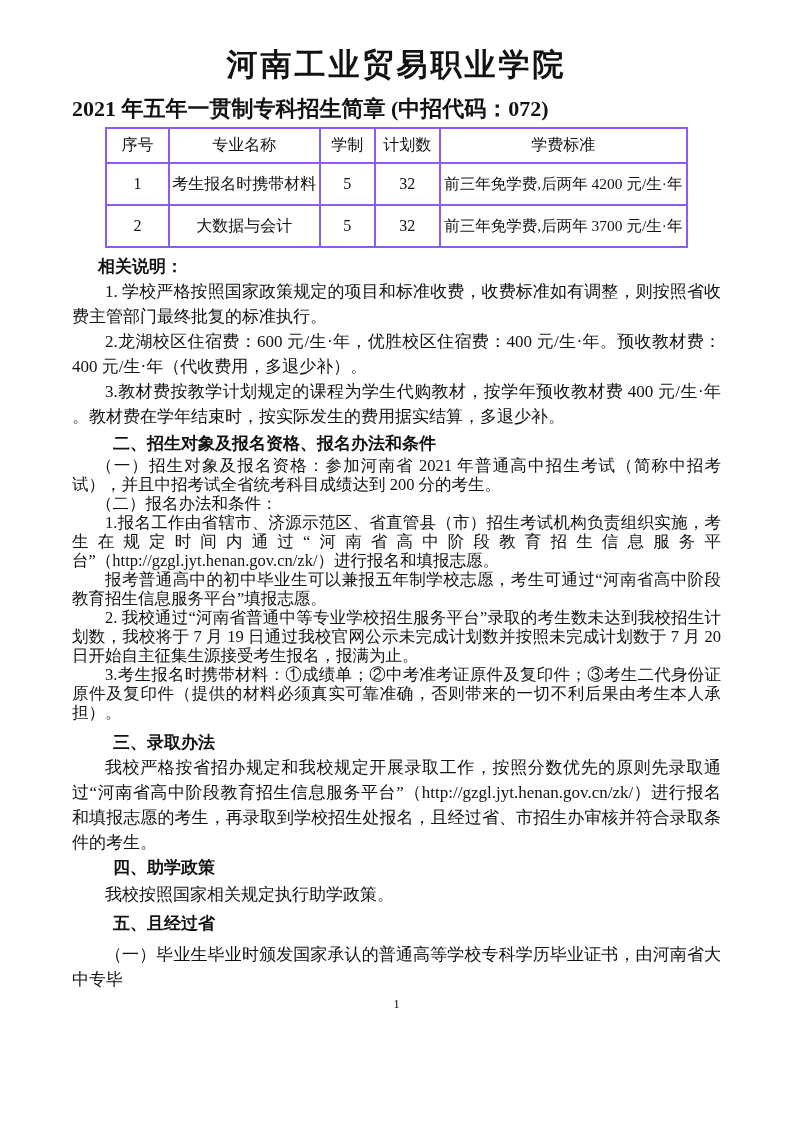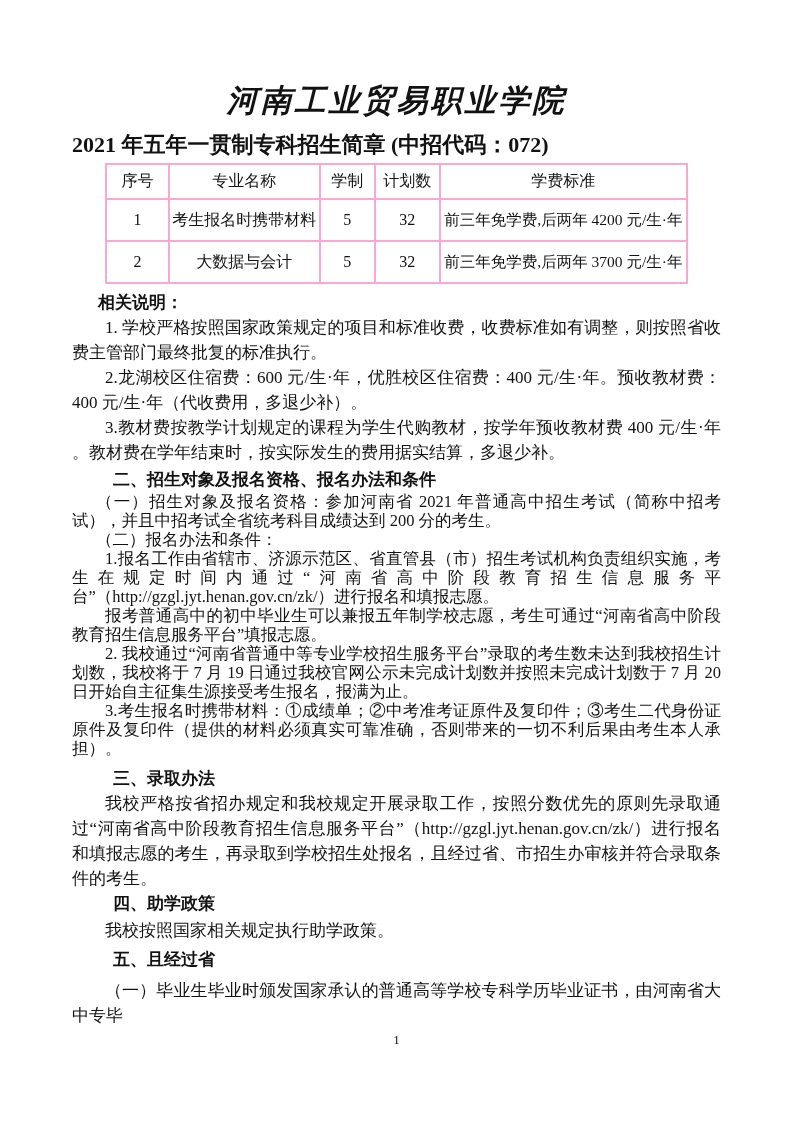--- a/index.html
+++ b/index.html
@@ -7,28 +7,27 @@
     width: 793px; height: 1122px;
     background: #ffffff;
     color: #121212;
     font-family: "Liberation Serif", serif;
     overflow: hidden;
   }
   .page { width: 793px; height: 1122px; background: #fff; }
   .content { padding: 0 72px; }
 
   .doc-title {
-    padding-top: 82px;
+    padding-top: 46px;
     text-align: center;
     font-family: "Liberation Sans", sans-serif;
     font-weight: bold;
     font-size: 31px;
     line-height: 38px;
     letter-spacing: 3px;
-    font-style: italic;
   }
   .doc-subtitle {
     margin-top: 8px;
     text-align: left;
     font-weight: bold;
     font-size: 22px;
     line-height: 34px;
   }
 
   .sec-heading {
@@ -47,21 +46,21 @@
 
   table.program-table {
     border-collapse: collapse;
     table-layout: fixed;
     margin-left: 33px;
     margin-top: 1px;
     width: 583px;
     font-size: 16px;
   }
   .program-table th, .program-table td {
-    border: 2px solid #f9a8d4;
+    border: 2px solid #8b5cf6;
     text-align: center;
     font-weight: normal;
     padding: 0 2px;
     vertical-align: middle;
   }
   .program-table th { height: 33px; }
   .program-table td { height: 40px; }
   .col-no   { width: 62px; }
   .col-name { width: 148px; }
   .col-dur  { width: 54px; }

